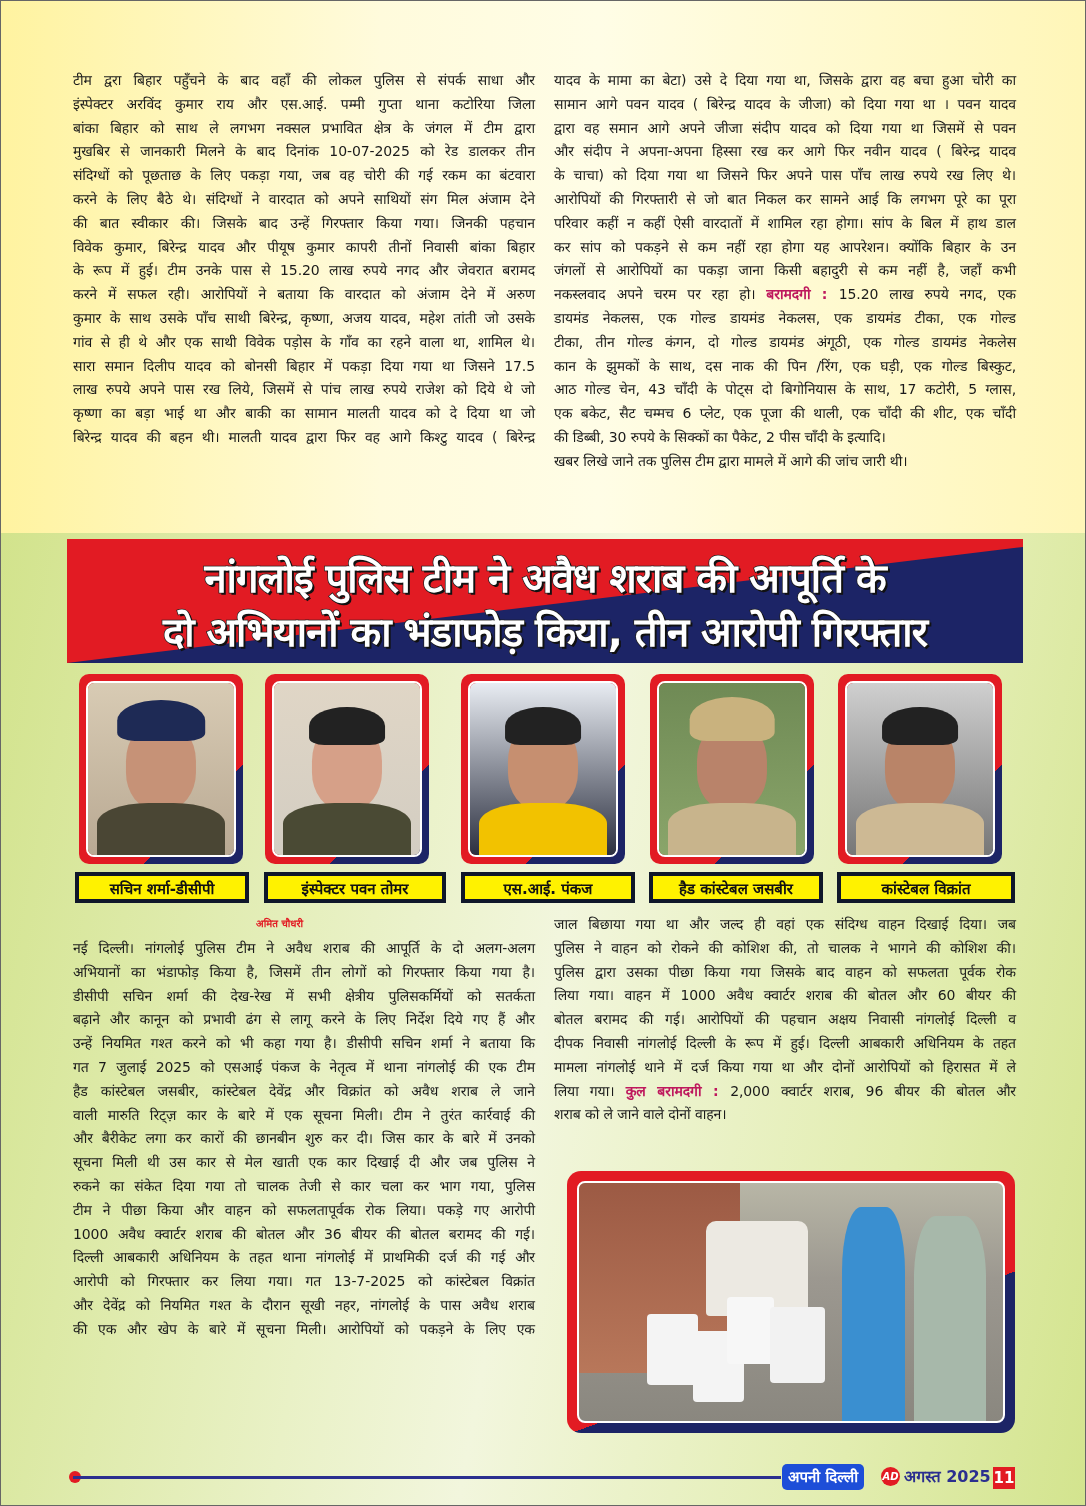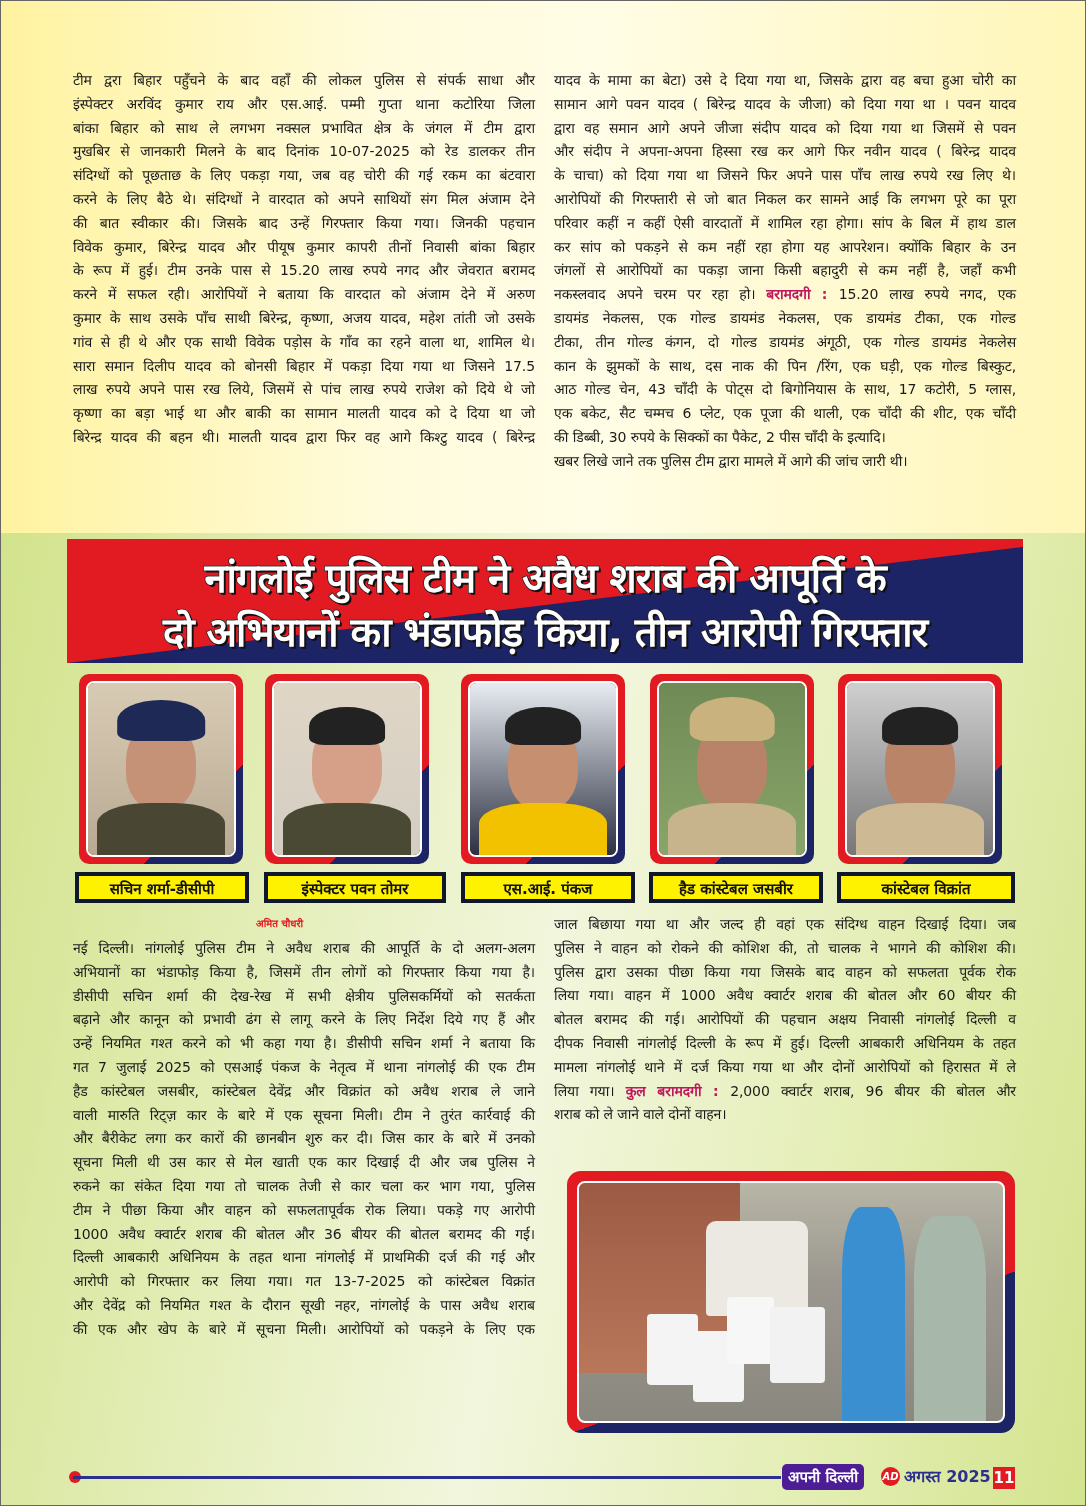--- a/index.html
+++ b/index.html
@@ -107,21 +107,21 @@
   .footer-line {
     position: absolute; left: 72px; top: 1475px; width: 708px; height: 3px;
     background: #2b2f8f;
   }
   .footer-dot {
     position: absolute; left: 68px; top: 1470px; width: 12px; height: 12px;
     border-radius: 50%; background: #e21b23;
   }
   .footer-brand {
     position: absolute; left: 781px; top: 1463px; height: 26px;
-    background: #4c1d95; color: #fff; font-weight: bold; font-size: 15px;
+    background: #1d4ed8; color: #fff; font-weight: bold; font-size: 15px;
     border-radius: 5px; padding: 0 6px; line-height: 26px;
   }
   .footer-logo {
     position: absolute; left: 880px; top: 1466px; width: 19px; height: 19px;
     border-radius: 50%; background: #e21b23; color: #fff; font-size: 10px;
     text-align: center; line-height: 19px; font-weight: bold; font-style: italic;
   }
   .footer-date {
     position: absolute; left: 903px; top: 1464px;
     color: #2b2f8f; font-weight: bold; font-size: 16px; line-height: 24px;

